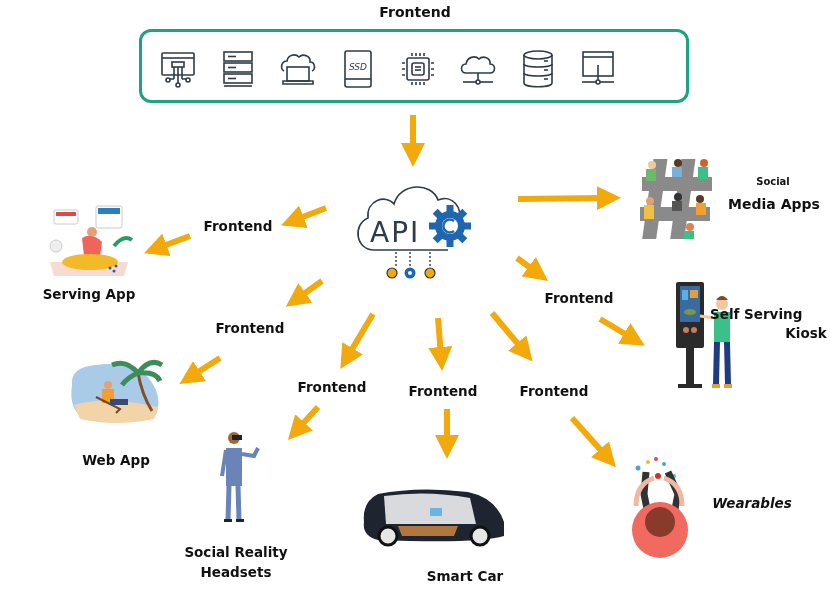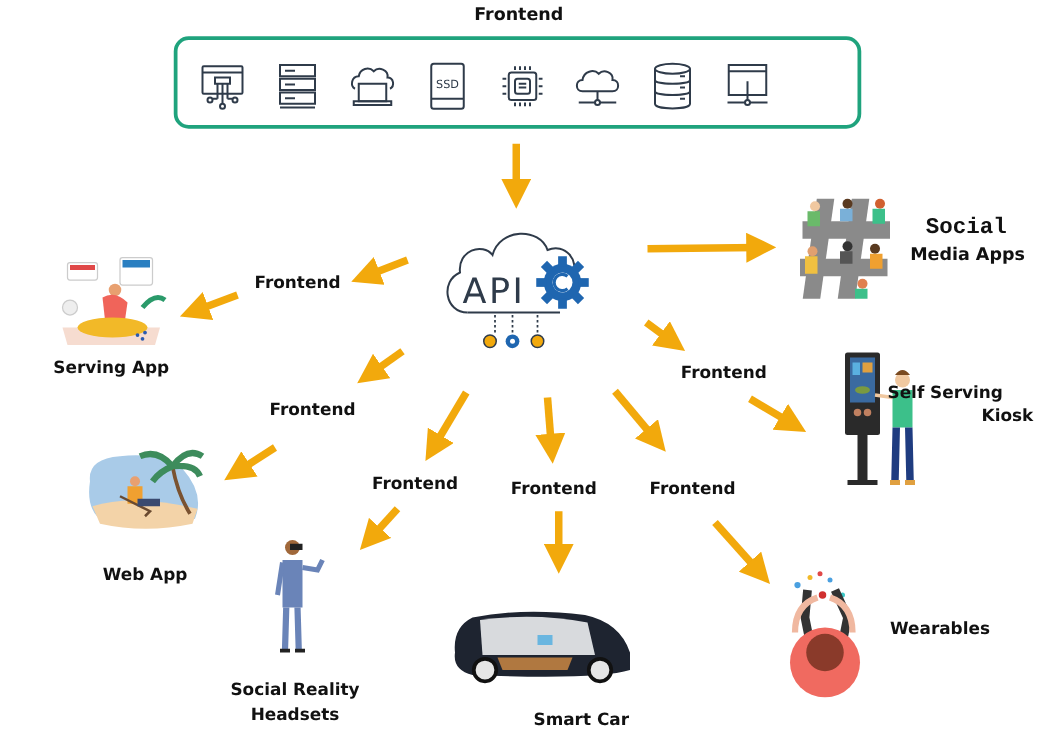--- a/index.html
+++ b/index.html
@@ -1,21 +1,21 @@
 <!DOCTYPE html>
 <html><head>
 <meta charset="utf-8">
 <style>
   html, body { margin:0; padding:0; background:#ffffff; }
   body { width:830px; height:592px; position:relative; overflow:hidden;
          font-family:"DejaVu Sans", sans-serif; color:#111; }
   .abs { position:absolute; }
   .lbl { position:absolute; font-weight:bold; font-size:13.5px; color:#111; text-align:center; line-height:20px; white-space:nowrap; }
   .backend-box { position:absolute; left:139px; top:29px; width:550px; height:74px;
-                 border:3px solid #1fa37d; border-radius:12px; box-sizing:border-box; }
+                 border:3px solid #1fa37d; border-radius:12px; box-sizing:border-box;font-style:italic; }
   .bicon { position:absolute; top:17px; width:40px; height:40px; }
   svg { display:block; }
 </style>
 </head>
 <body>
 
 <div class="lbl" style="left:370px; top:2px; width:90px; font-size:14px;">Frontend</div>
 
 <div class="backend-box">
 
@@ -234,21 +234,21 @@
       <circle cx="20" cy="28" r="2" fill="#3cb371"></circle>
       <circle cx="50" cy="22" r="2" fill="#3cc8c8"></circle>
     <path d="M44 18 L54 40 L50 60" stroke="#333" stroke-width="7" fill="none"></path>
     <path d="M22 18 L20 40 L24 60" stroke="#333" stroke-width="7" fill="none"></path>
     <path d="M12 52 Q12 30 30 24 M58 52 Q58 30 40 24" stroke="#f0b8a0" stroke-width="5" fill="none"></path>
     <circle cx="34" cy="22" r="3" fill="#d03030"></circle>
     <circle cx="36" cy="76" r="28" fill="#f06a60"></circle>
       <circle cx="36" cy="68" r="15" fill="#8a3a2a"></circle>
   </svg>
 </div>
-<div class="lbl" style="left:708px; top:493px; width:88px;">Wearables</div>
+<div class="lbl" style="left:708px; top:493px; width:88px;font-style:italic;">Wearables</div>
 
 <div class="abs" style="left:672px; top:280px; width:66px; height:112px;">
   <svg width="66" height="112" viewBox="0 0 66 112">
     <rect x="4" y="2" width="28" height="66" rx="2" fill="#2a2a2a"></rect>
     <rect x="8" y="6" width="20" height="36" fill="#3a6aa0"></rect>
     <rect x="10" y="10" width="6" height="10" fill="#5ab0e0"></rect>
       <rect x="18" y="10" width="8" height="8" fill="#e0a040"></rect>
     <ellipse cx="18" cy="32" rx="6" ry="3" fill="#7a9a40"></ellipse>
     <circle cx="14" cy="50" r="3" fill="#c08060"></circle>
       <circle cx="22" cy="50" r="3" fill="#c08060"></circle>
@@ -283,14 +283,14 @@
     <circle cx="10" cy="46" r="4" fill="#e0a070"></circle>
       <rect x="4" y="50" width="10" height="14" fill="#f0c040"></rect>
     <circle cx="38" cy="42" r="4" fill="#333"></circle>
       <rect x="32" y="46" width="10" height="10" fill="#555"></rect>
     <circle cx="60" cy="44" r="4" fill="#5a3a20"></circle>
       <rect x="56" y="48" width="10" height="12" fill="#f0a030"></rect>
     <circle cx="50" cy="72" r="4" fill="#e08050"></circle>
       <rect x="44" y="76" width="10" height="8" fill="#3cc08a"></rect>
   </svg>
 </div>
-<div class="lbl" style="left:728px; top:172px; width:90px; font-size:18px;font-family:Liberation Mono, monospace;">Social</div>
+<div class="lbl" style="left:728px; top:172px; width:90px; font-size:10px;">Social</div>
 <div class="lbl" style="left:720px; top:194px; width:108px; font-size:14px;">Media Apps</div>
 
 </body></html>

